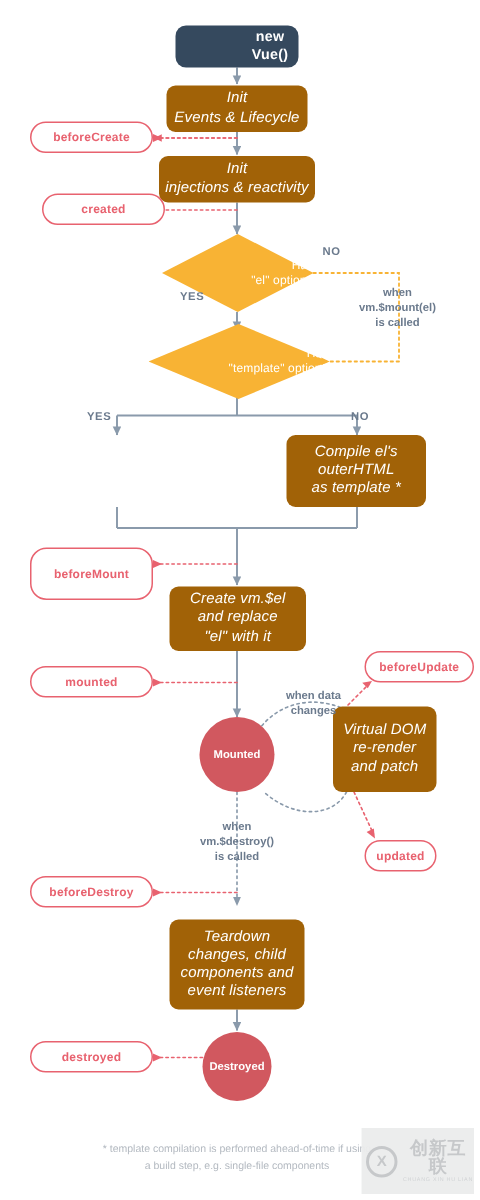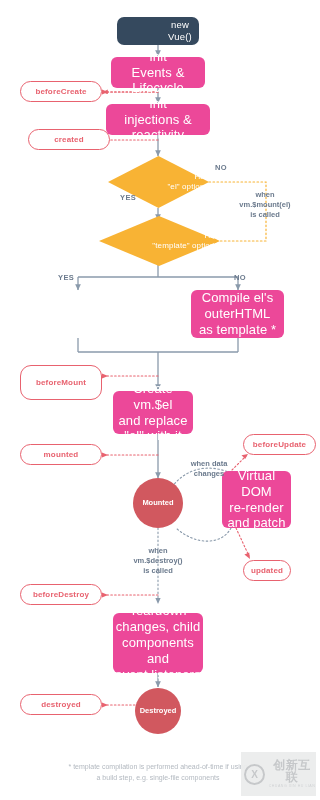--- a/index.html
+++ b/index.html
@@ -34,31 +34,32 @@
     text-align: center;
     line-height: 1.22;
     white-space: pre-line;
   }
   
   .start {
     background: #35495e;
     color: #ffffff;
     border-radius: 7px;
     font-size: 9.5px;
-    font-weight: normal;
+    font-weight: bold;
     letter-spacing: .2px;
     padding-left: 44px;
   }
   
   .proc {
-    background: #ec4899;
+    background: #a16207;
     color: #ffffff;
     border-radius: 6px;
-    font-size: 13px;
+    font-size: 10px;
     letter-spacing: .1px;
+    font-style: italic;
   }
   
   .diamond {
     background: transparent;
     color: #ffffff;
     font-size: 8px;
     letter-spacing: .1px;
   }
   .diamond .dmd-shape {
     position: absolute;
@@ -274,21 +275,21 @@
     <span class="dmd-shape"></span>
     <span class="dmd-text">Has
 "template" option?</span>
   </div>
 
 
   <div class="node proc" style="left:191px; top:290px; width:93px; height:48px;">Compile el's
 outerHTML
 as template *</div>
 
-  <div class="node proc" style="left:113px; top:391px; width:80px; height:43px;">Create vm.$el
+  <div class="node proc" style="left:113px; top:391px; width:91px; height:43px;">Create vm.$el
 and replace
 "el" with it</div>
 
   <div class="node circle" style="left:133px; top:478px; width:50px; height:50px;">Mounted</div>
 
   <div class="node proc" style="left:222px; top:471px; width:69px; height:57px;">Virtual DOM
 re-render
 and patch</div>
 
   <div class="node proc" style="left:113px; top:613px; width:90px; height:60px;">Teardown

